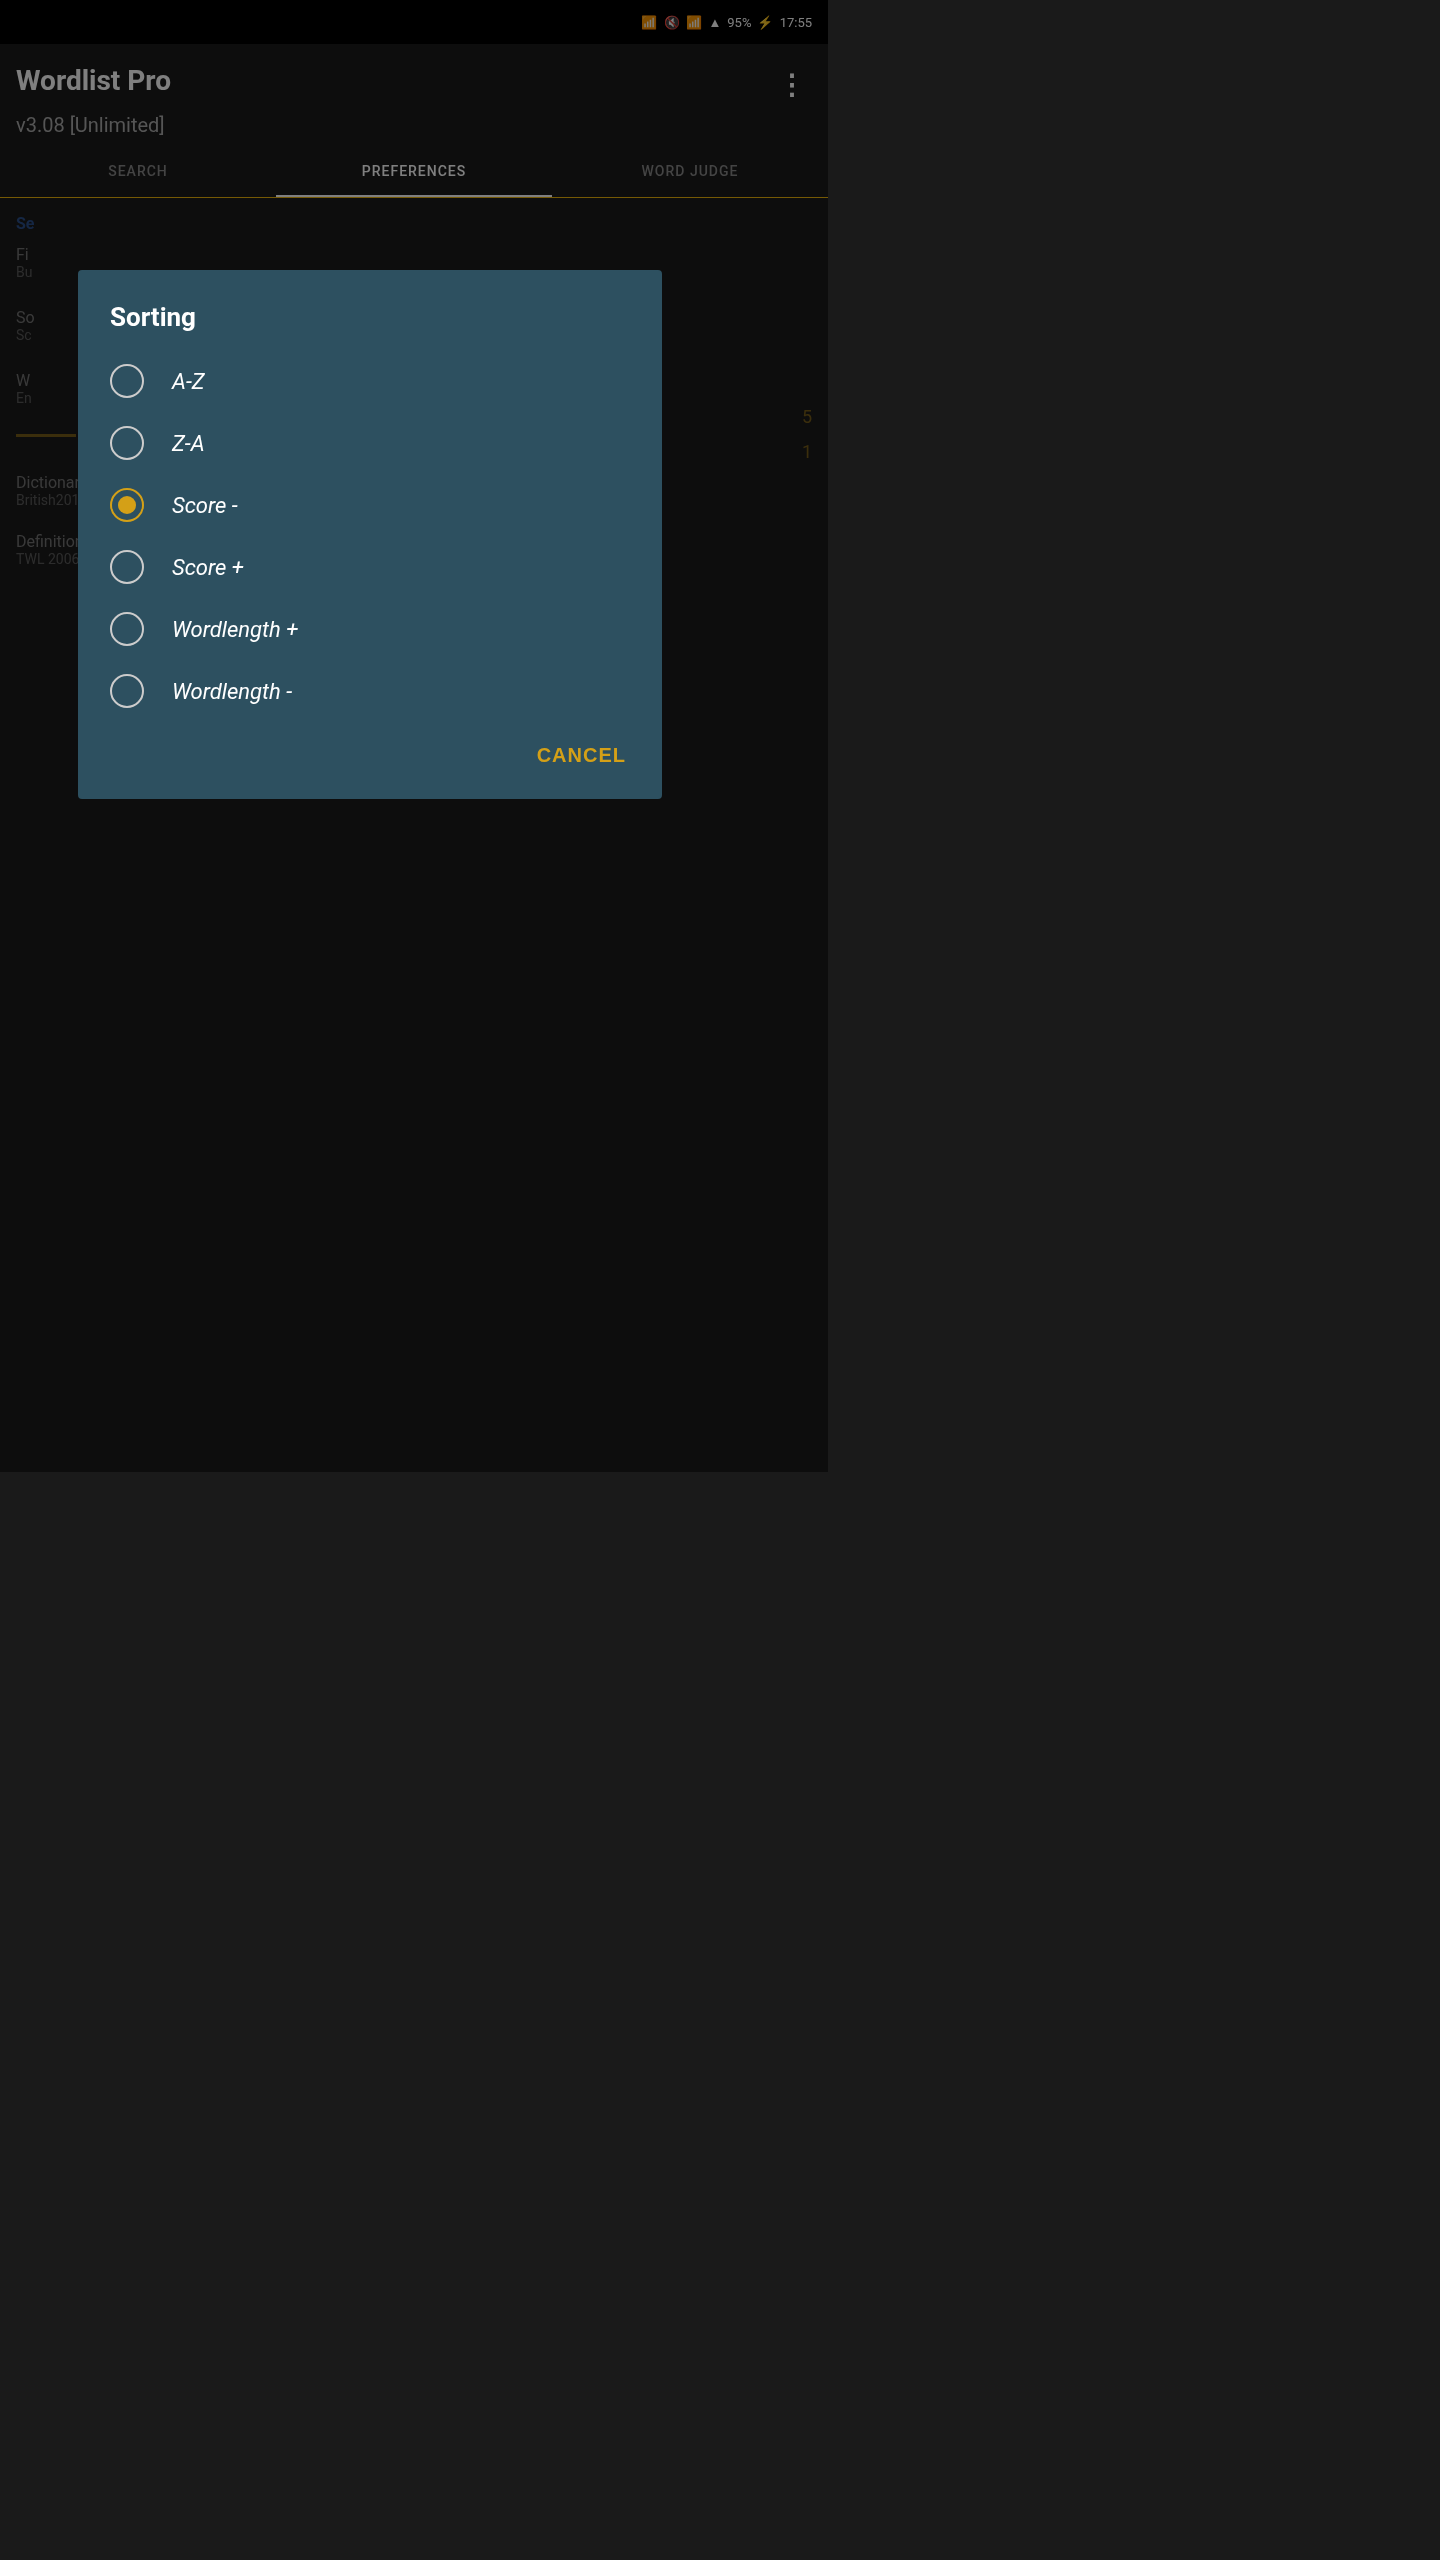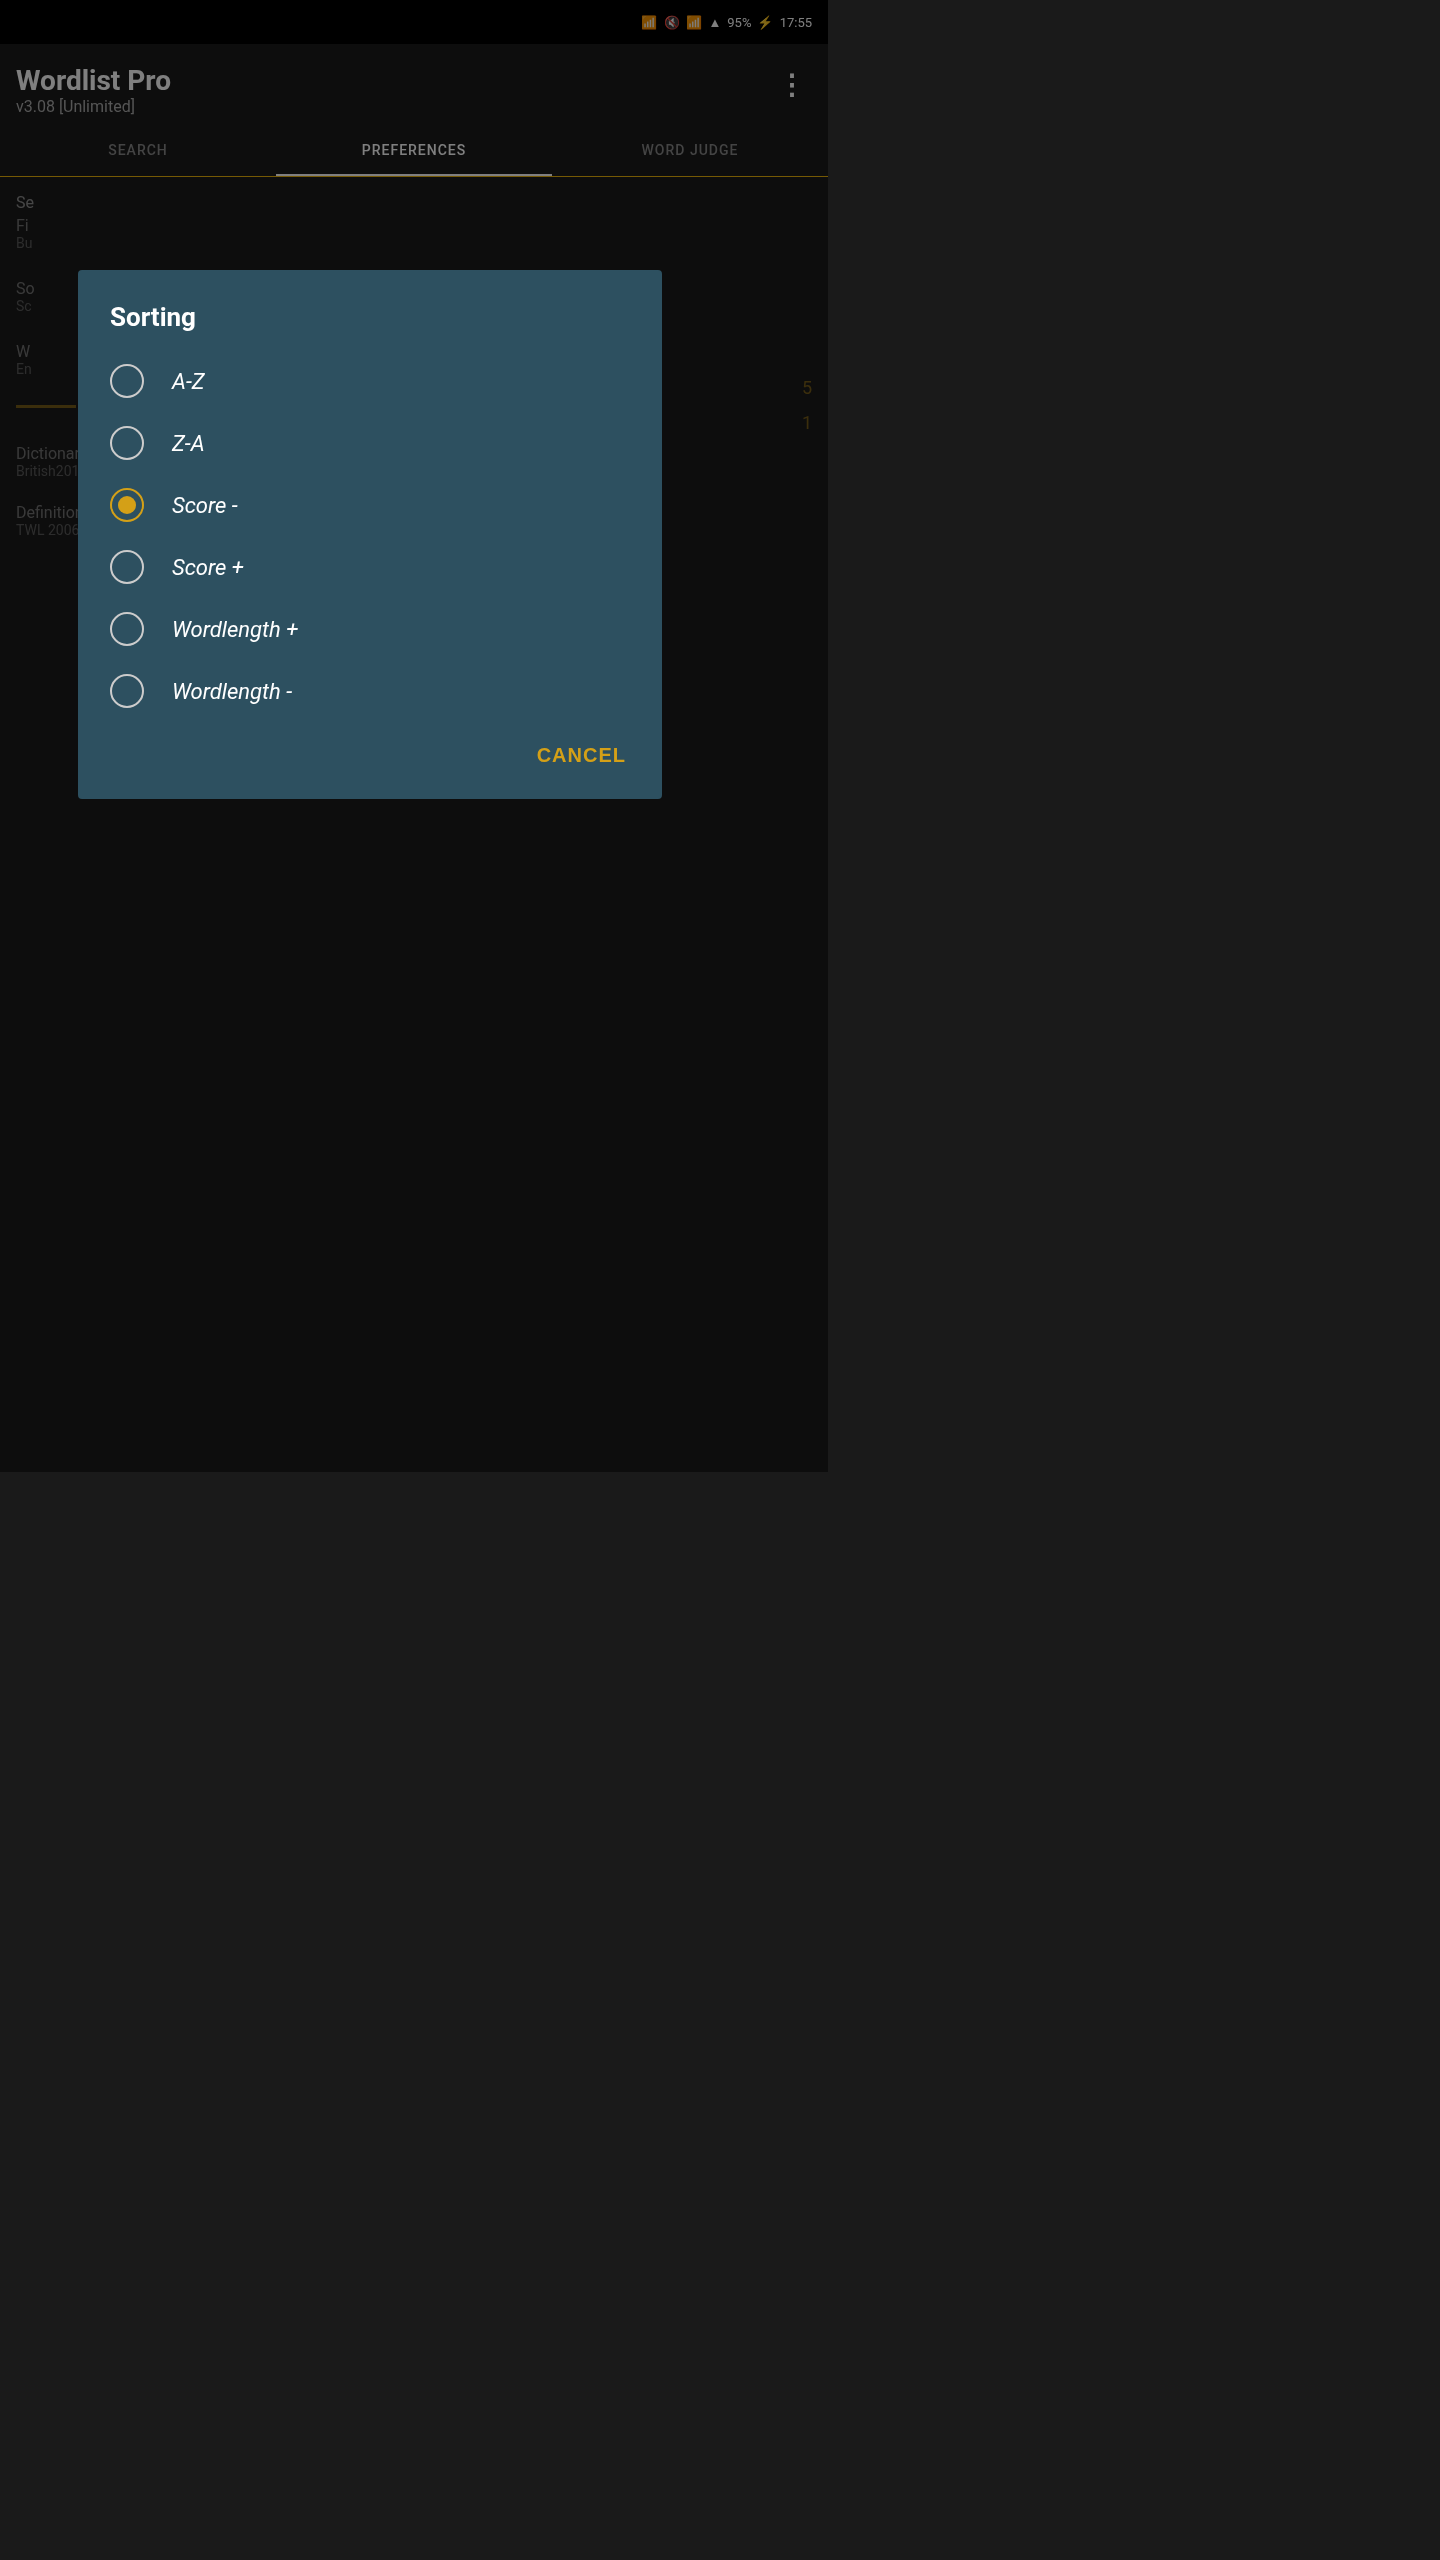--- a/index.html
+++ b/index.html
@@ -45,23 +45,23 @@
       align-items: flex-start;
     }
 
     .app-title {
       font-size: 28px;
       font-weight: bold;
       color: #ffffff;
     }
 
     .app-version {
-      font-size: 16px;
+      font-size: 20px;
       color: #aaaaaa;
-      margin-top: 0;
+      margin-top: 16px;
     }
 
     .overflow-menu-btn {
       color: #ffffff;
       font-size: 28px;
       cursor: pointer;
       padding: 4px;
       letter-spacing: 2px;
       font-weight: bold;
     }
@@ -89,24 +89,24 @@
       border-bottom: 2px solid #ffffff;
     }
 
     
     .background-content {
       padding: 16px;
       opacity: 0.5;
     }
 
     .section-title-yellow {
-      color: #ffffff;
+      color: #3b82f6;
       font-size: 16px;
-      font-weight: normal;
-      margin-bottom: 4px;
+      font-weight: bold;
+      margin-bottom: 12px;
     }
 
     .section-row {
       margin-bottom: 28px;
     }
 
     .section-label {
       color: #cccccc;
       font-size: 16px;
     }

